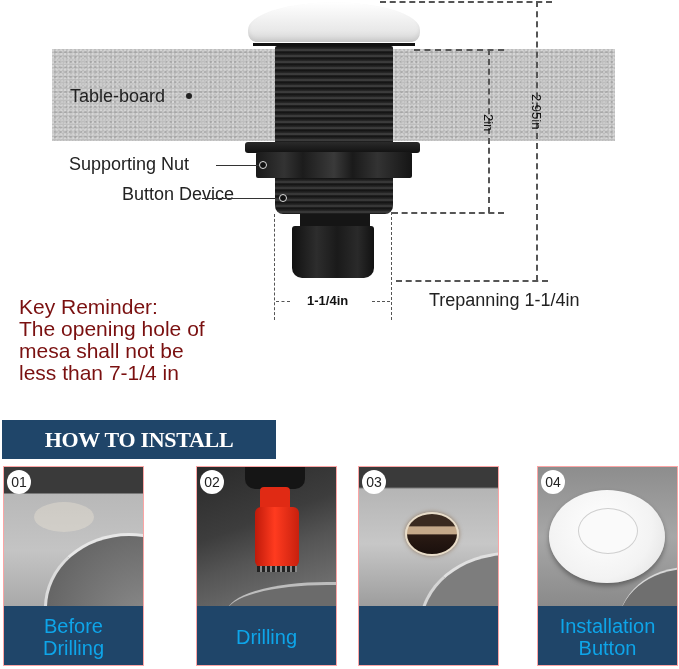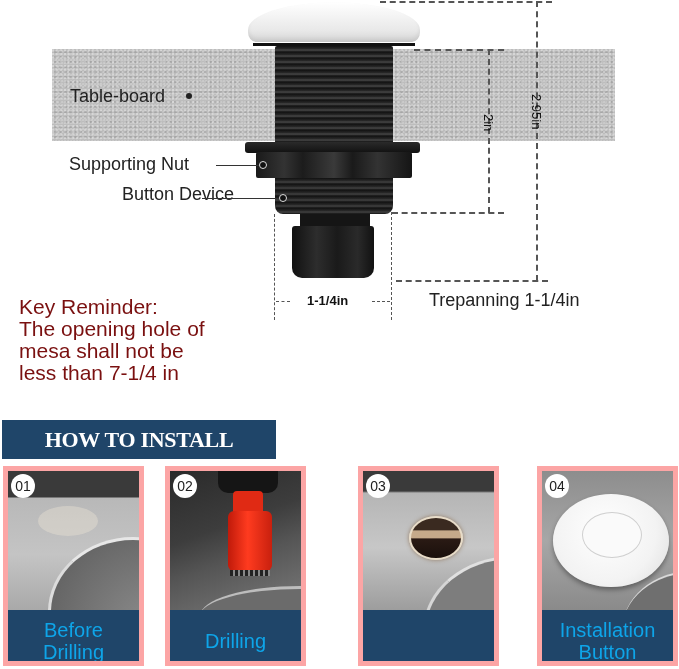--- a/index.html
+++ b/index.html
@@ -76,21 +76,21 @@
 
     .banner {
       position: absolute; left: 2px; top: 420px; width: 274px; height: 39px;
       background: #1f4569; color: #fff;
       font-family: Liberation Serif, serif; font-weight: bold; font-size: 22px;
       display: flex; align-items: center; justify-content: center; letter-spacing: -0.3px;
     }
 
     .step {
       position: absolute; top: 466px; width: 141px; height: 200px;
-      border: 5px solid #fca5a5; overflow: hidden; background: #1f4569;
+      border: 1px solid #fca5a5; overflow: hidden; background: #1f4569;
     }
     .step .photo { position: absolute; left: 0; top: 0; width: 100%; height: 139px; overflow: hidden; }
     .step .caption {
       position: absolute; left: 0; top: 139px; width: 100%; height: 61px;
       background: #1f4569; color: #0ea5e9;
       font-family: "Liberation Sans", sans-serif; font-size: 20px; line-height: 22px;
       display: flex; flex-direction: column; align-items: center; justify-content: center; text-align: center;
     }
     .step .num {
       position: absolute; left: 3px; top: 3px; width: 24px; height: 24px; border-radius: 50%;
@@ -183,21 +183,21 @@
     <div class="smudge"></div>
       <div class="sink"></div>
   </div>
   <div class="num">01</div>
   <div class="caption">
     <span>Before</span>
     <span>Drilling</span>
   </div>
 </div>
 
-<div class="step" style="left:165px;padding-left:25px;">
+<div class="step" style="left:196px;padding-left:25px;">
   <div class="photo p2">
     <div class="sink"></div>
       <div class="drill-top"></div>
       <div class="bit-neck"></div>
       <div class="bit"></div>
       <div class="teeth"></div>
   </div>
   <div class="num">02</div>
   <div class="caption">
     <span>Drilling</span>

